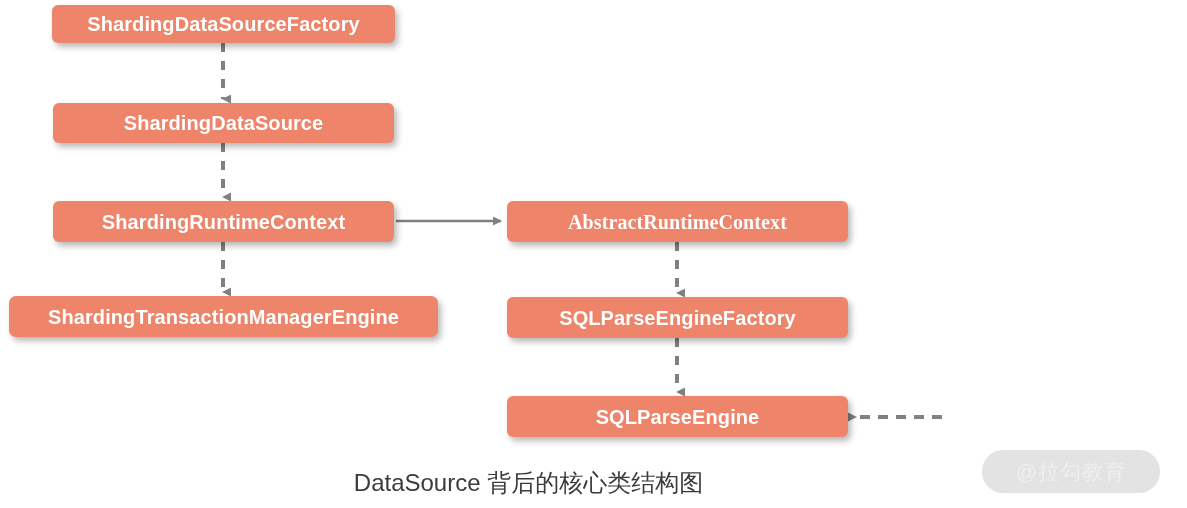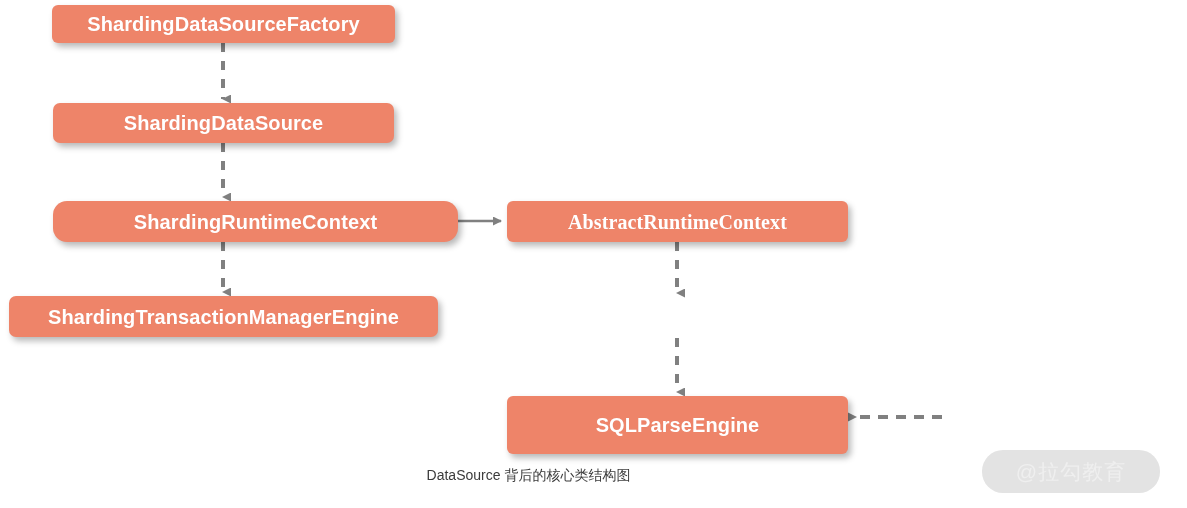--- a/index.html
+++ b/index.html
@@ -57,21 +57,21 @@
     line-height: 1;
   }
 
   
   #diagram-caption {
     position: absolute;
     left: 0;
     top: 466px;
     width: 1057px;
     text-align: center;
-    font-size: 14px;
+    font-size: 24px;
     color: #3b3b3b;
     font-weight: normal;
     line-height: 1.4;
   }
 
   
   #watermark {
     position: absolute;
     left: 982px;
     top: 450px;
@@ -117,38 +117,41 @@
 
     <line x1="677" y1="338" x2="677" y2="392" stroke="#808080" stroke-width="4" stroke-dasharray="9,9" marker-end="url(#arrowhead-down)"></line>
 
     <line x1="942" y1="417" x2="856" y2="417" stroke="#808080" stroke-width="4" stroke-dasharray="10,8" marker-end="url(#arrowhead-left)"></line>
   </svg>
 
   <div class="node" style="left:52px;  top:5px;   width:343px; height:38px;">
     <span class="node-label">ShardingDataSourceFactory</span>
   </div>
 
-  <div class="node" style="left:53px;  top:103px; width:341px; height:40px;border-radius:7px;">
+  <div class="node" style="left:53px;  top:103px; width:341px; height:40px;">
     <span class="node-label">ShardingDataSource</span>
   </div>
 
-  <div class="node" style="left:53px;  top:201px; width:405px; height:41px;border-radius:14px;">
+  <div class="node" style="left:53px;  top:201px; width:341px; height:41px;">
     <span class="node-label">ShardingRuntimeContext</span>
   </div>
 
   <div class="node" style="left:9px;   top:296px; width:429px; height:41px;border-radius:7px;">
     <span class="node-label">ShardingTransactionManagerEngine</span>
   </div>
 
   <div class="node" style="left:507px; top:201px; width:341px; height:41px;font-family:Liberation Serif, serif;">
     <span class="node-label">AbstractRuntimeContext</span>
   </div>
 
+  <div class="node" style="left:507px; top:297px; width:341px; height:41px;">
+    <span class="node-label">SQLParseEngineFactory</span>
+  </div>
 
-  <div class="node" style="left:507px; top:396px; width:341px; height:58px;">
+  <div class="node" style="left:507px; top:396px; width:341px; height:41px;">
     <span class="node-label">SQLParseEngine</span>
   </div>
 
 
   <div id="diagram-caption">DataSource 背后的核心类结构图</div>
 
   <div id="watermark">
     <span>@拉勾教育</span>
   </div>
 

